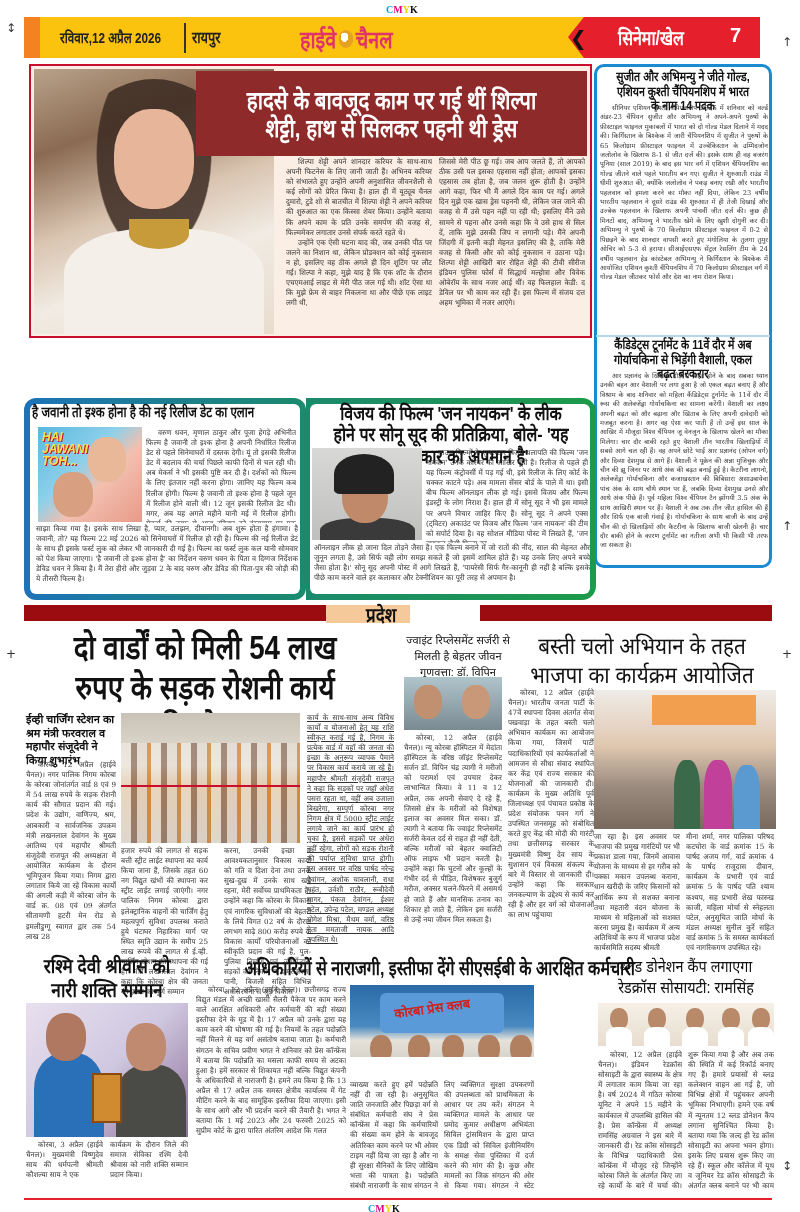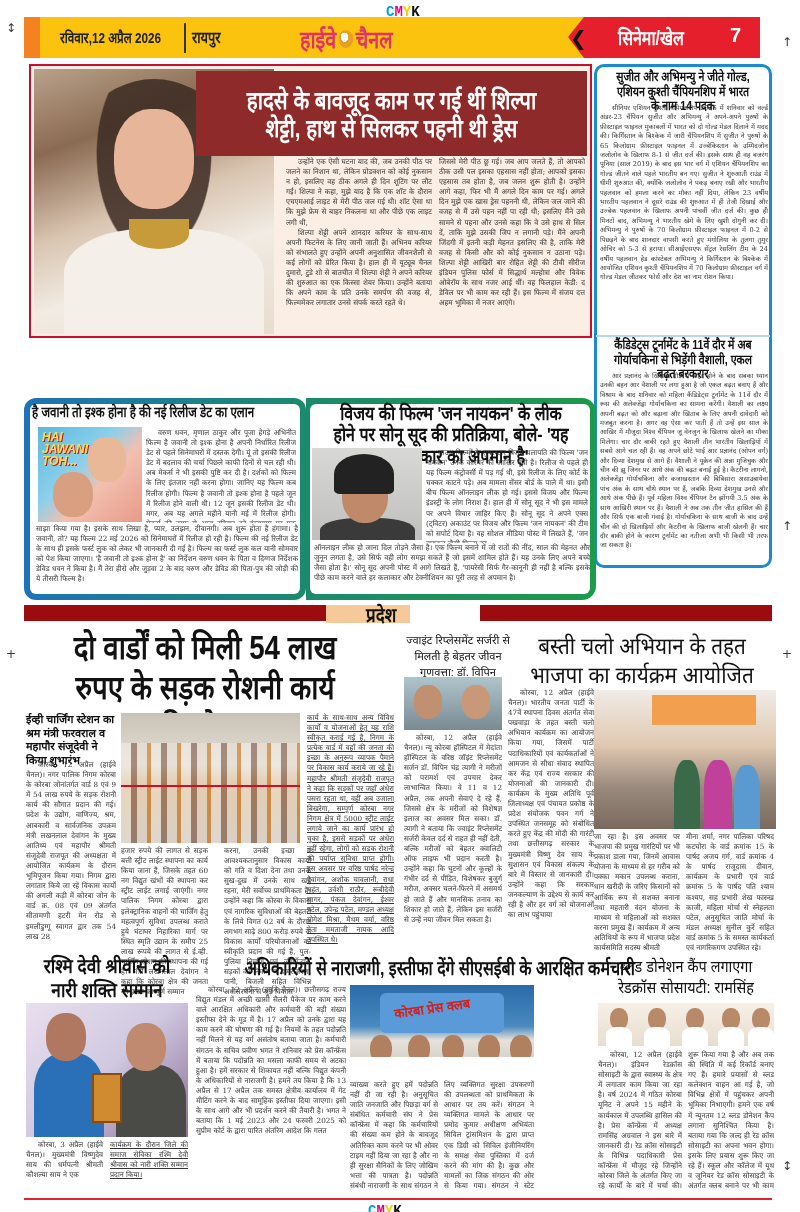--- a/index.html
+++ b/index.html
@@ -1,19 +1,19 @@
 <!DOCTYPE html>
 <html><head>
 <meta charset="utf-8">
 <style>
   * { box-sizing: border-box; margin: 0; padding: 0; }
   html, body { width: 800px; height: 1212px; background: #fff; overflow: hidden; }
   body { font-family: "DejaVu Serif", serif; color: #222; position: relative; }
   .abs { position: absolute; }
-  .cmyk { position: absolute; font-family: Liberation Mono, monospace; font-weight: bold; font-size: 14px; letter-spacing: 0; }
+  .cmyk { position: absolute; font-family: Liberation Serif, serif; font-weight: bold; font-size: 10px; letter-spacing: 0; }
   .cmyk .c { color: #00a0e0; } .cmyk .m { color: #e6007e; } .cmyk .y { color: #f4d000; } .cmyk .k { color: #111; }
   .reg { position: absolute; color: #333; font-family: "DejaVu Sans", sans-serif; font-size: 12px; line-height: 12px; }
 
   
   .masthead { left: 24px; top: 17px; width: 736px; height: 41px; background: #fcc30e; }
   .mh-orange { left: 24px; top: 17px; width: 16px; height: 41px; background: #f58220; }
   .mh-date { left: 60px; top: 27px; font-family: "Liberation Sans", sans-serif; font-size: 15px; color: #222; font-weight: bold; transform: scaleX(0.78); transform-origin: left; white-space: nowrap; }
   .mh-sep { left: 184px; top: 23px; width: 1.5px; height: 30px; background: #333; }
   .mh-city { left: 192px; top: 26px; font-family: "Liberation Sans", sans-serif; font-size: 16px; font-weight: bold; color: #222; transform: scaleX(0.8); transform-origin: left; }
   .mh-logo { left: 300px; top: 22px; font-family: "Liberation Sans", sans-serif; font-size: 24px; font-weight: bold; color: #e0336a; display:flex; align-items:center; gap:3px; transform: scaleX(0.82); transform-origin:left; white-space: nowrap; }
@@ -110,21 +110,21 @@
   
   .rashmi-head { left: 26px; top: 954px; width: 162px; font-size: 20px; line-height: 24px; }
   .rashmi-head span { display:inline-block; transform: scaleX(0.86); }
   .rashmi-photo { left: 26px; top: 1003px; width: 162px; height: 134px; background: linear-gradient(135deg, #e8e0ee 0%, #d0c8e0 50%, #8c6e9a 100%); overflow:hidden; }
   .rashmi-photo .w1 { position:absolute; left: 20px; top: 10px; width: 40px; height: 48px; border-radius: 45%; background: #b07860; }
   .rashmi-photo .s1 { position:absolute; left: 8px; top: 50px; width: 70px; height: 90px; border-radius: 40% 40% 0 0; background: #2a70b8; }
   .rashmi-photo .w2 { position:absolute; left: 100px; top: 20px; width: 40px; height: 48px; border-radius: 45%; background: #c08a70; }
   .rashmi-photo .s2 { position:absolute; left: 90px; top: 62px; width: 70px; height: 80px; border-radius: 40% 40% 0 0; background: #4a4a46; }
   .rashmi-photo .plaque { position:absolute; left: 66px; top: 70px; width: 30px; height: 50px; background: #d08a30; border: 2px solid #8a4a10; }
   .rashmi-txt1 { left: 26px; top: 1140px; width: 77px; height: 50px; }
-  .rashmi-txt2 { left: 110px; top: 1140px; width: 78px; height: 50px; text-decoration: underline; }
+  .rashmi-txt2 { left: 110px; top: 1140px; width: 78px; height: 50px; }
 
   .adh-head { left: 196px; top: 956px; width: 404px; font-size: 20px; line-height: 24px; }
   .adh-head span { display:inline-block; transform: scaleX(0.8); white-space: nowrap; }
   .adh-txt1 { left: 196px; top: 985px; width: 150px; height: 205px; }
   .adh-photo { left: 350px; top: 985px; width: 184px; height: 92px; background: linear-gradient(180deg, #2a6aa8 0%, #4a8ac0 45%, #e6e2da 60%, #c8c4bc 100%); overflow:hidden; }
   .adh-photo .banner { position:absolute; left: 30px; top: 8px; width: 124px; height: 40px; background: #5a9ad8; border-radius: 6px; }
   .adh-photo .bt { position:absolute; left: 44px; top: 14px; font-family:"Liberation Sans",sans-serif; font-weight:bold; font-size: 13px; color: #d02020; transform: rotate(-8deg); }
   .adh-photo .tbl { position:absolute; left: 0; top: 72px; width: 184px; height: 20px; background: #fff; }
   .adh-photo .p { position:absolute; top: 50px; width: 22px; height: 28px; border-radius: 45%; background: #b08060; }
   .adh-txt2 { left: 350px; top: 1080px; width: 88px; height: 110px; }
@@ -172,22 +172,22 @@
 <div class="abs lead-photo">
   <div class="hair"></div>
     <div class="jacket"></div>
     <div class="necklace"></div>
     <div class="face"></div>
 </div>
 <div class="abs head lead-head">
     <span>हादसे के बावजूद काम पर गई थीं शिल्पा शेट्टी, हाथ से सिलकर पहनी थी ड्रेस</span>
   </div>
 <div class="abs txt lead-col1">
+  <p>शिल्पा शेट्टी अपने शानदार करियर के साथ-साथ अपनी फिटनेस के लिए जानी जाती हैं। अभिनय करियर को संभालते हुए उन्होंने अपनी अनुशासित जीवनशैली से कई लोगों को प्रेरित किया है। हाल ही में यूट्यूब चैनल दुमारो, टुडे शो से बातचीत में शिल्पा शेट्टी ने अपने करियर की शुरुआत का एक किस्सा शेयर किया। उन्होंने बताया कि अपने काम के प्रति उनके समर्पण की वजह से, फिल्ममेकर लगातार उनसे संपर्क करते रहते थे।</p>
   <p>उन्होंने एक ऐसी घटना याद की, जब उनकी पीठ पर जलने का निशान था, लेकिन प्रोडक्शन को कोई नुकसान न हो, इसलिए वह ठीक अगले ही दिन शूटिंग पर लौट गईं। शिल्पा ने कहा, मुझे याद है कि एक शॉट के दौरान एचएमआई लाइट से मेरी पीठ जल गई थी। शॉट ऐसा था कि मुझे फ्रेम से बाहर निकलना था और पीछे एक लाइट लगी थी,</p>
-  <p>शिल्पा शेट्टी अपने शानदार करियर के साथ-साथ अपनी फिटनेस के लिए जानी जाती हैं। अभिनय करियर को संभालते हुए उन्होंने अपनी अनुशासित जीवनशैली से कई लोगों को प्रेरित किया है। हाल ही में यूट्यूब चैनल दुमारो, टुडे शो से बातचीत में शिल्पा शेट्टी ने अपने करियर की शुरुआत का एक किस्सा शेयर किया। उन्होंने बताया कि अपने काम के प्रति उनके समर्पण की वजह से, फिल्ममेकर लगातार उनसे संपर्क करते रहते थे।</p>
 </div>
 <div class="abs txt lead-col2">
   <p style="text-indent:0">जिससे मेरी पीठ छू गई। जब आप जलते हैं, तो आपको ठीक उसी पल इसका एहसास नहीं होता; आपको इसका एहसास तब होता है, जब जलन शुरू होती है। उन्होंने आगे कहा, फिर भी मैं अगले दिन काम पर गई। अगले दिन मुझे एक खास ड्रेस पहननी थी, लेकिन जल जाने की वजह से मैं उसे पहन नहीं पा रही थी; इसलिए मैंने उसे सामने से पहना और उनसे कहा कि वे उसे हाथ से सिल दें, ताकि मुझे उसकी जिप न लगानी पड़े। मैंने अपनी जिंदगी में इतनी कड़ी मेहनत इसलिए की है, ताकि मेरी वजह से किसी और को कोई नुकसान न उठाना पड़े। शिल्पा शेट्टी आखिरी बार रोहित शेट्टी की टीवी सीरीज इंडियन पुलिस फोर्स में सिद्धार्थ मल्होत्रा और विवेक ओबेरॉय के साथ नजर आई थीं। वह फिलहाल केडी: द डेविल पर भी काम कर रही हैं। इस फिल्म में संजय दत्त अहम भूमिका में नजर आएंगे।</p>
 </div>
 
 <div class="abs side-box"></div>
 <div class="abs head side-head1"><span>सुजीत और अभिमन्यु ने जीते गोल्ड, एशियन कुश्ती चैंपियनशिप में भारत के नाम 14 पदक</span></div>
 <div class="abs txt side-txt1">
     <p>सीनियर एशियन कुश्ती चैंपियनशिप 2026 में शनिवार को वर्ल्ड अंडर-23 चैंपियन सुजीत और अभिमन्यु ने अपने-अपने पुरुषों के फ्रीस्टाइल फाइनल मुकाबलों में भारत को दो गोल्ड मेडल दिलाने में मदद की। किर्गिस्तान के बिश्केक में जारी चैंपियनशिप में सुजीत ने पुरुषों के 65 किलोग्राम फ्रीस्टाइल फाइनल में उज्बेकिस्तान के उम्मिदजोन जलोलोव के खिलाफ 8-1 से जीत दर्ज की। इसके साथ ही वह बजरंग पूनिया (साल 2019) के बाद इस भार वर्ग में एशियन चैंपियनशिप का गोल्ड जीतने वाले पहले भारतीय बन गए। सुजीत ने शुरुआती राउंड में धीमी शुरुआत की, क्योंकि जलोलोव ने पकड़ बनाए रखी और भारतीय पहलवान को हमला करने का मौका नहीं दिया, लेकिन 23 वर्षीय भारतीय पहलवान ने दूसरे राउंड की शुरुआत में ही तेजी दिखाई और उज्बेक पहलवान के खिलाफ अपनी पांचवीं जीत दर्ज की। कुछ ही मिनटों बाद, अभिमन्यु ने भारतीय खेमे के लिए खुशी दोगुनी कर दी। अभिमन्यु ने पुरुषों के 70 किलोग्राम फ्रीस्टाइल फाइनल में 0-2 से पिछड़ने के बाद शानदार वापसी करते हुए मंगोलिया के तुलगा तुमुर ओचिर को 5-3 से हराया। सीआईएसएफ सेंट्रल रेसलिंग टीम के 24 वर्षीय पहलवान हेड कांस्टेबल अभिमन्यु ने किर्गिस्तान के बिश्केक में आयोजित एशियन कुश्ती चैंपियनशिप में 70 किलोग्राम फ्रीस्टाइल वर्ग में गोल्ड मेडल जीतकर फोर्स और देश का नाम रोशन किया।</p>
   </div>

